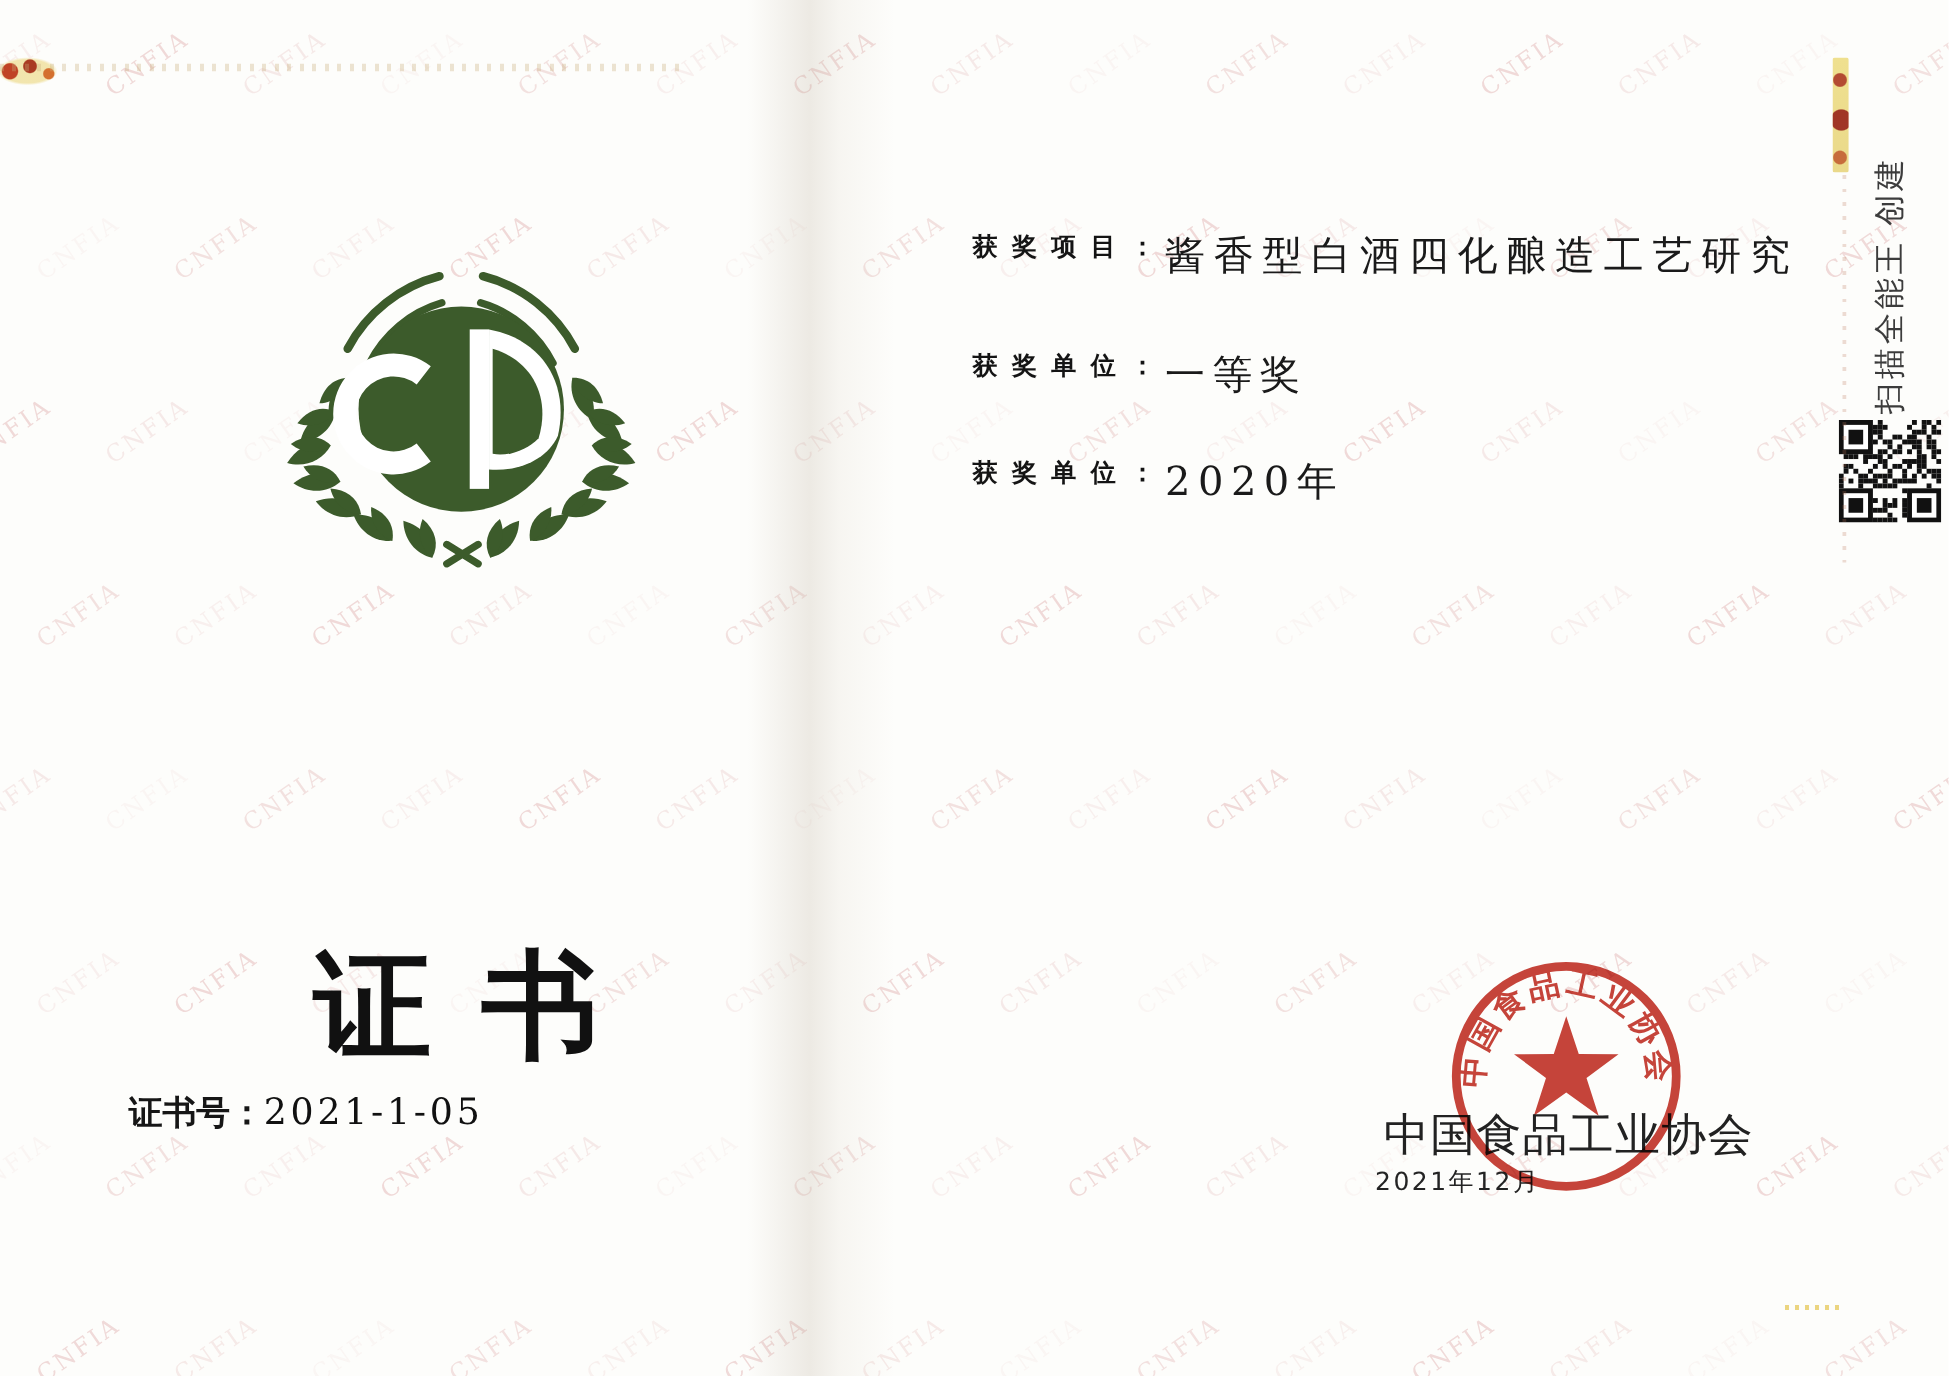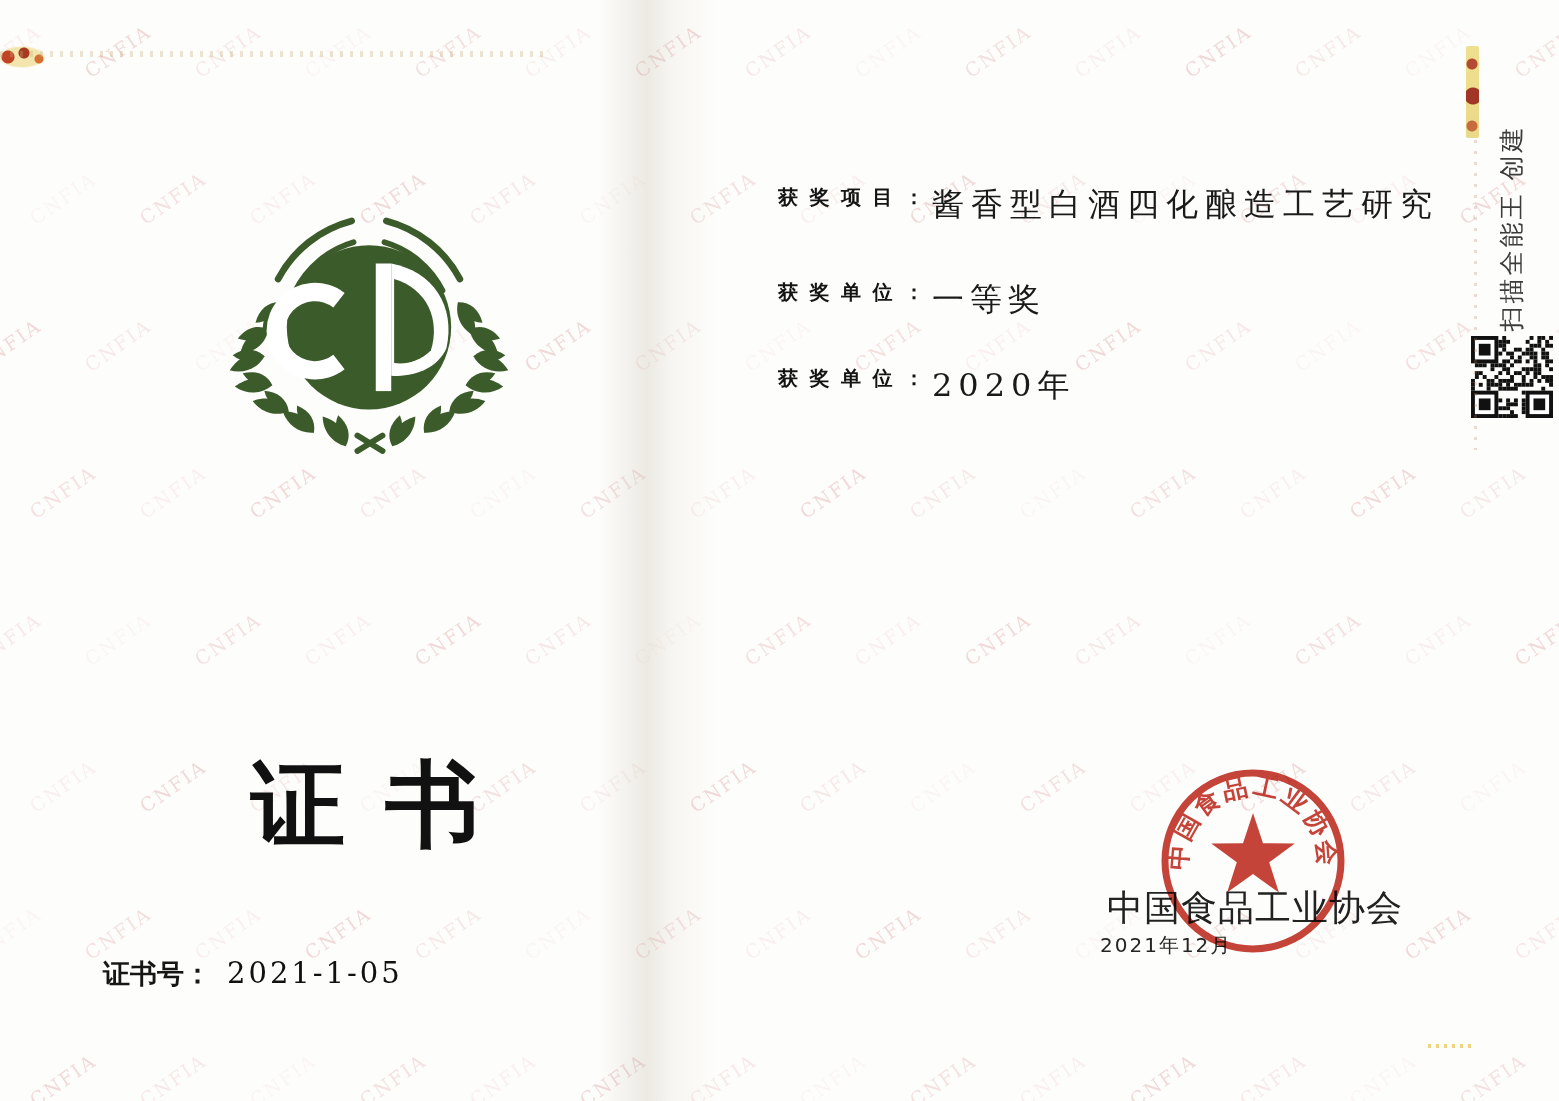--- a/index.html
+++ b/index.html
@@ -62,21 +62,21 @@
     position:absolute;left:88px;top:578px;width:565px;z-index:2;
     font-size:43px;font-weight:700;letter-spacing:1px;text-align:center;
     font-family:"DejaVu Sans",sans-serif;color:#151515;
   }
   .cert-title{
     position:absolute;left:150px;top:742px;width:430px;z-index:2;
     display:flex;justify-content:center;gap:40px;
     font-family:"DejaVu Serif",serif;font-weight:900;font-size:94px;color:#111;
   }
   .cert-no{
-    position:absolute;left:103px;top:956px;z-index:2;display:flex;align-items:baseline;gap:16px;
+    position:absolute;left:103px;top:872px;z-index:2;display:flex;align-items:baseline;
     font-family:"DejaVu Serif",serif;
   }
   .cert-no .lbl{font-size:27px;font-weight:700;color:#161616;}
   .cert-no .val{font-size:29px;letter-spacing:3px;color:#111;}
   
   .field{position:absolute;left:778px;z-index:2;display:flex;align-items:flex-start;}
   .f-label{
     width:146px;flex:0 0 146px;font-family:"DejaVu Serif",serif;font-weight:700;
     font-size:20px;color:#141414;text-align:justify;text-align-last:justify;line-height:1.15;
   }

